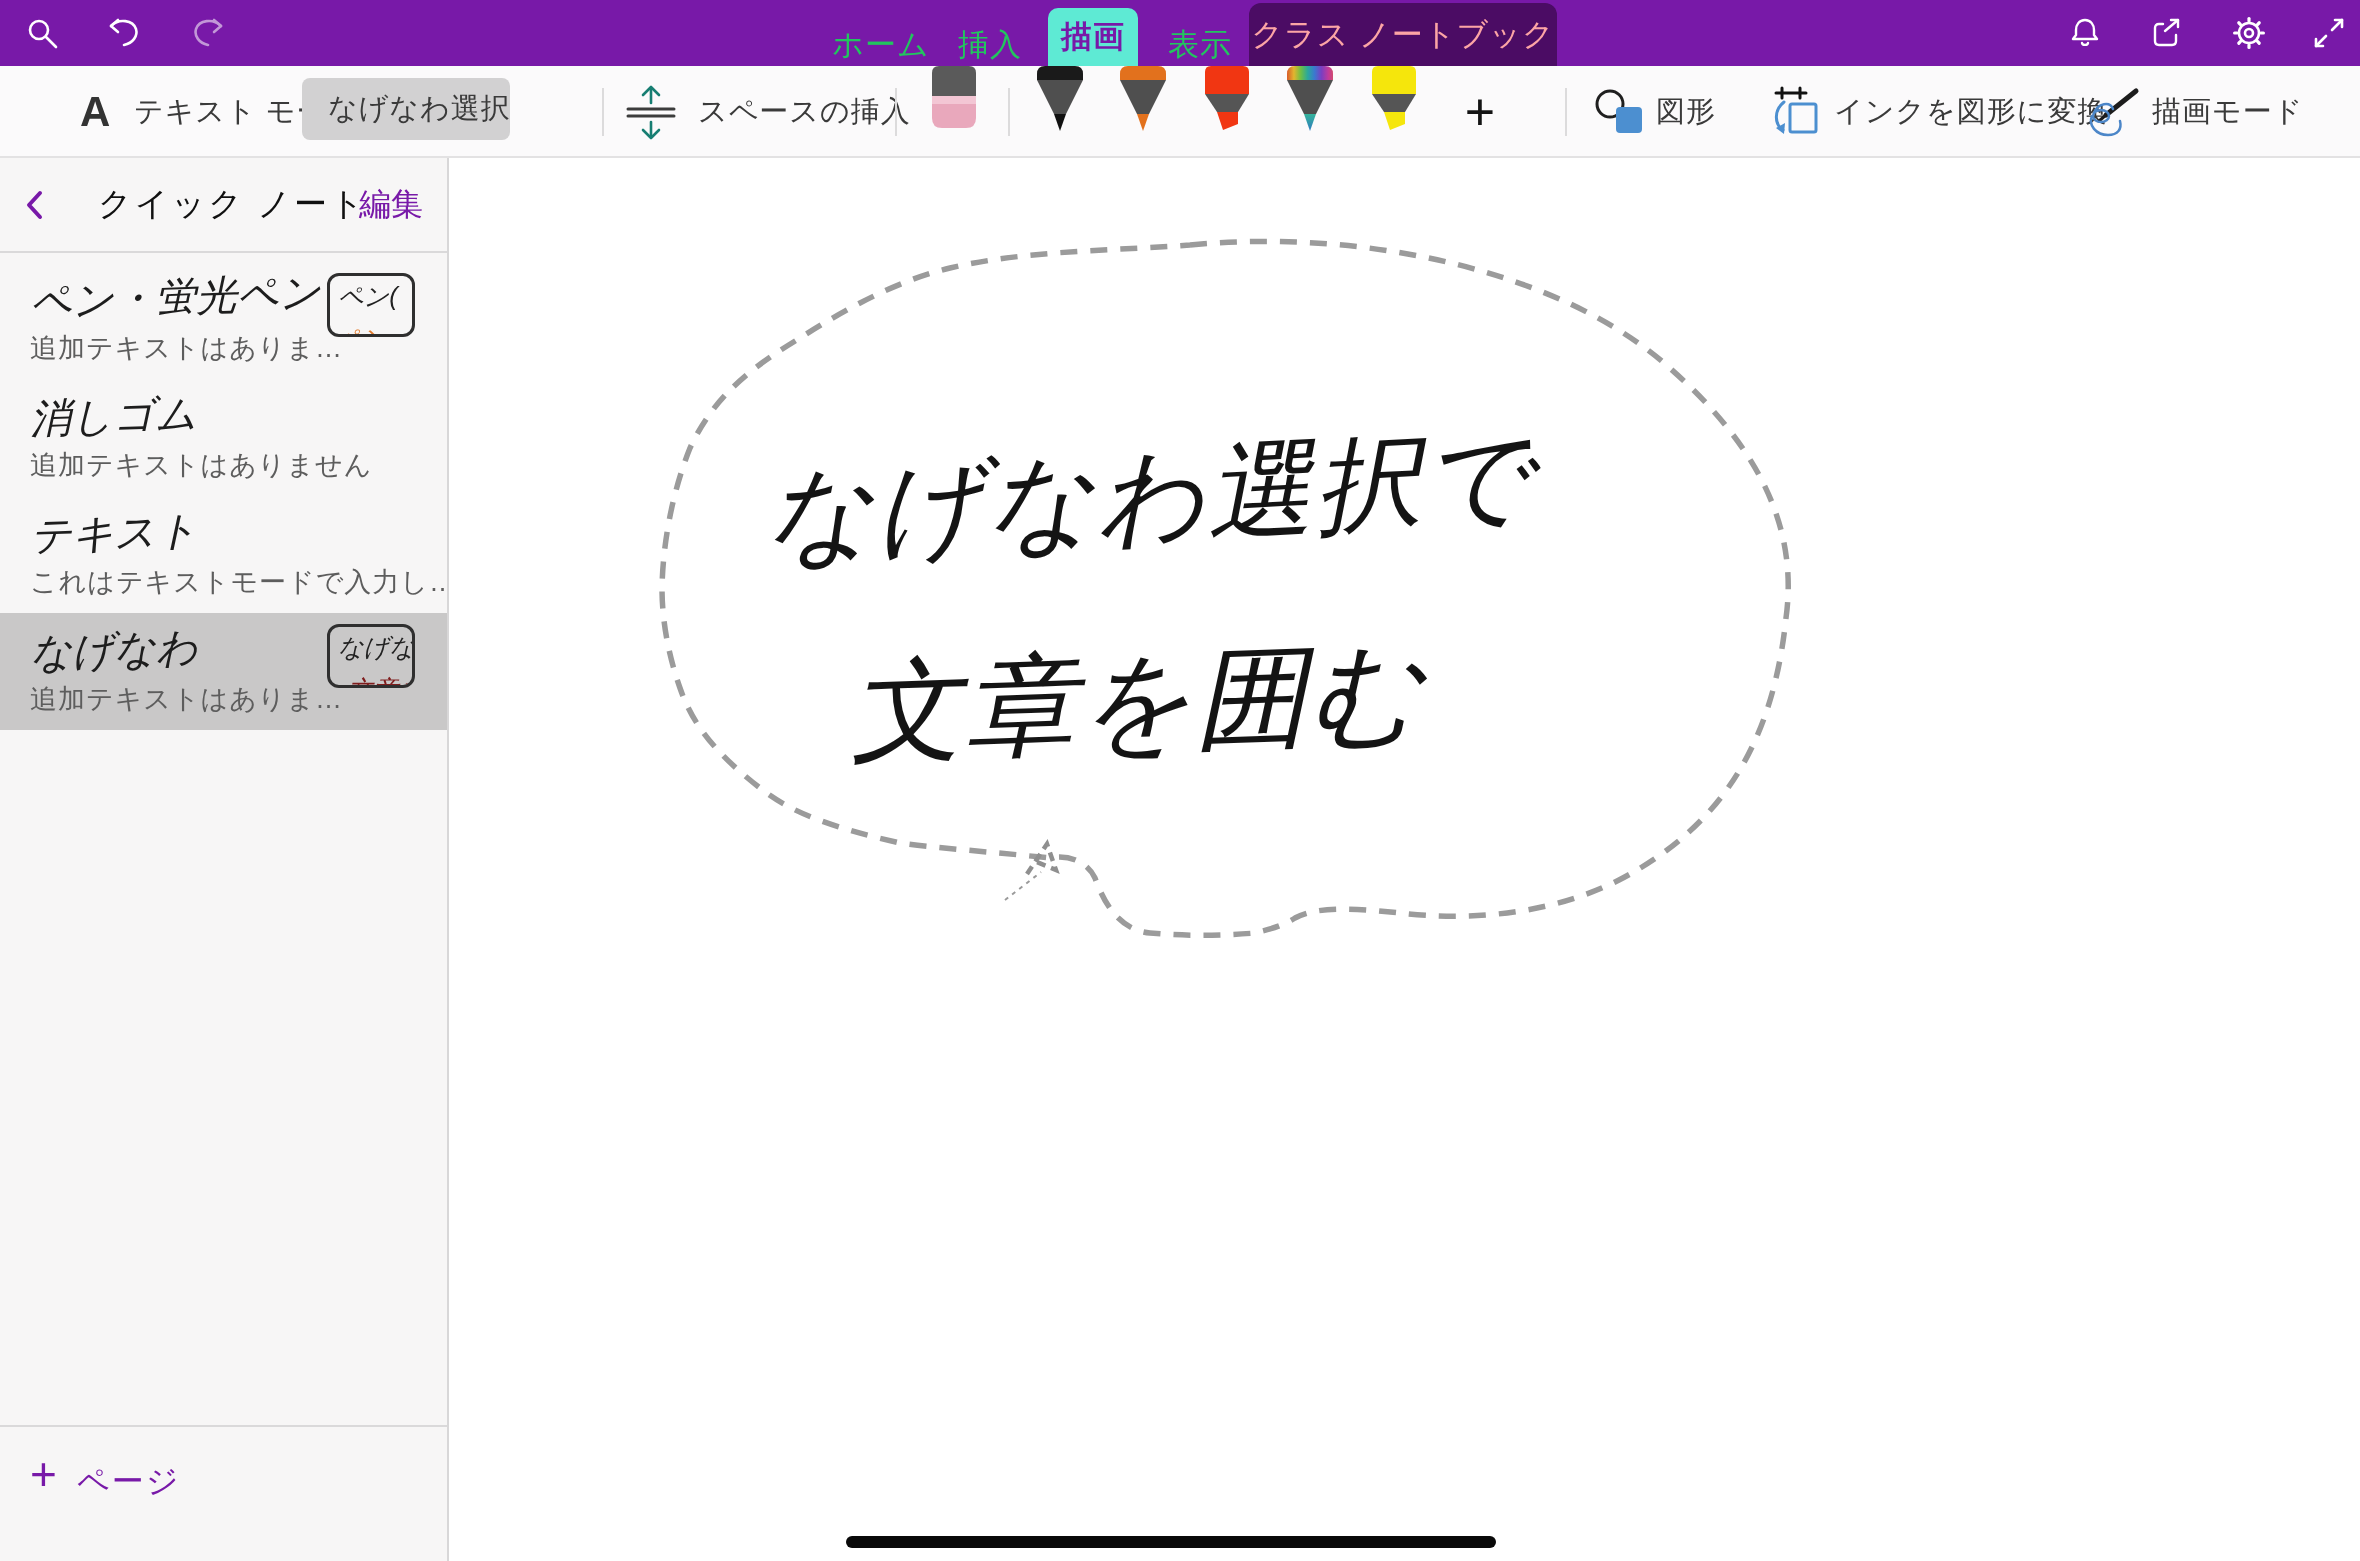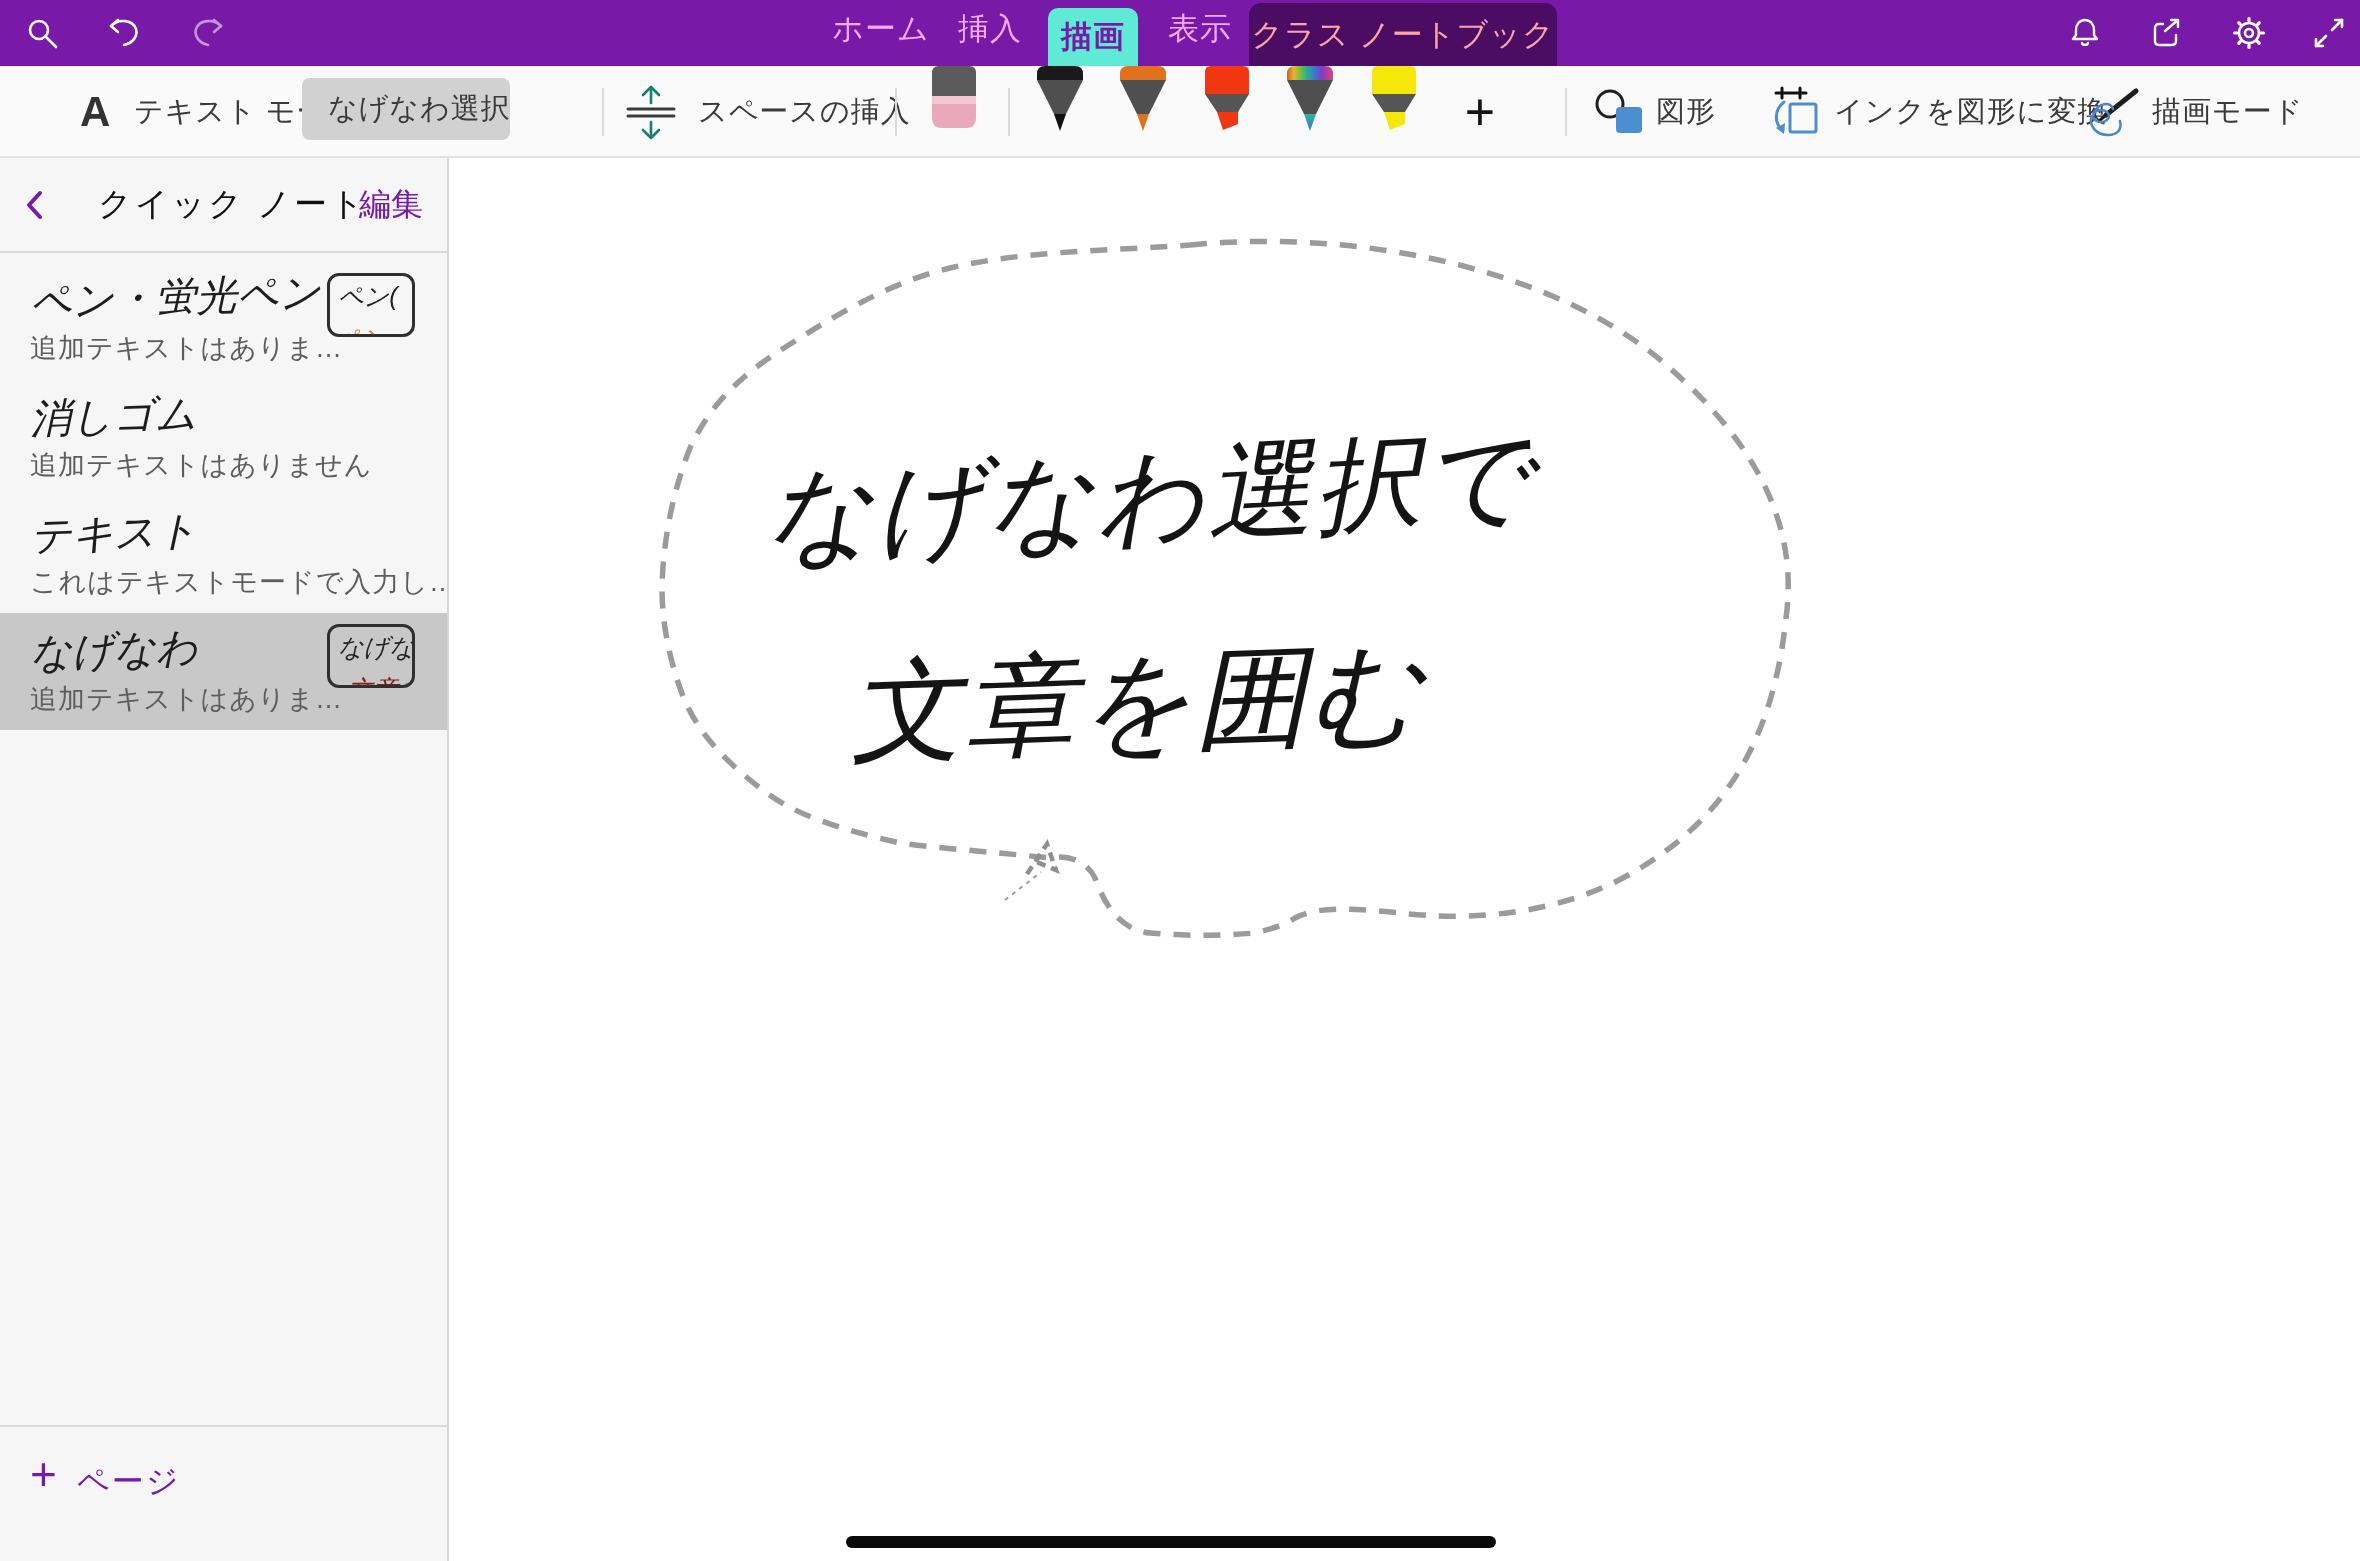--- a/index.html
+++ b/index.html
@@ -3,22 +3,22 @@
 <meta charset="utf-8">
 <style>
   * { margin:0; padding:0; box-sizing:border-box; }
   html,body { width:2360px; height:1561px; overflow:hidden; background:#fff;
               font-family:"Liberation Sans","DejaVu Sans",sans-serif; }
   .stage { position:relative; width:2360px; height:1561px; }
 
   
   .topbar { position:absolute; left:0; top:0; width:2360px; height:66px; background:#7819A8; }
   .tb-icon { position:absolute; top:0; height:66px; width:56px; display:flex; align-items:center; justify-content:center; cursor:pointer; }
-  .tab { position:absolute; top:0; height:58px; display:flex; align-items:center; justify-content:center;
-         color:#f0abfc; font-size:31px; letter-spacing:1px; cursor:pointer; white-space:nowrap; }
+  .tab { position:absolute; top:16px; height:58px; display:flex; align-items:center; justify-content:center;
+         color:#22c55e; font-size:31px; letter-spacing:1px; cursor:pointer; white-space:nowrap; }
   .tab.active { top:8px; height:58px; background:#5eead4; border-radius:10px 10px 0 0; color:#7819A8; font-weight:700; }
   .tab.dark { top:3px; height:63px; background:#4B0C64; border-radius:12px 12px 0 0; color:#fca5a5; }
 
   
   .toolbar { position:absolute; left:0; top:66px; width:2360px; height:92px; background:#FBFAFB; border-bottom:2px solid #E3E2E3; }
   .titem { position:absolute; top:0; height:92px; display:flex; align-items:center; }
   .tlabel { font-size:29px; color:#3A3A3A; letter-spacing:1px; white-space:nowrap; }
   .tdivider { position:absolute; top:22px; width:2px; height:48px; background:#DCDBDC; }
   .lasso-btn { position:absolute; left:302px; top:12px; width:208px; height:62px; background:#D2D1D2; border-radius:8px;
                display:flex; align-items:center; gap:12px; padding-left:14px; cursor:pointer; }

